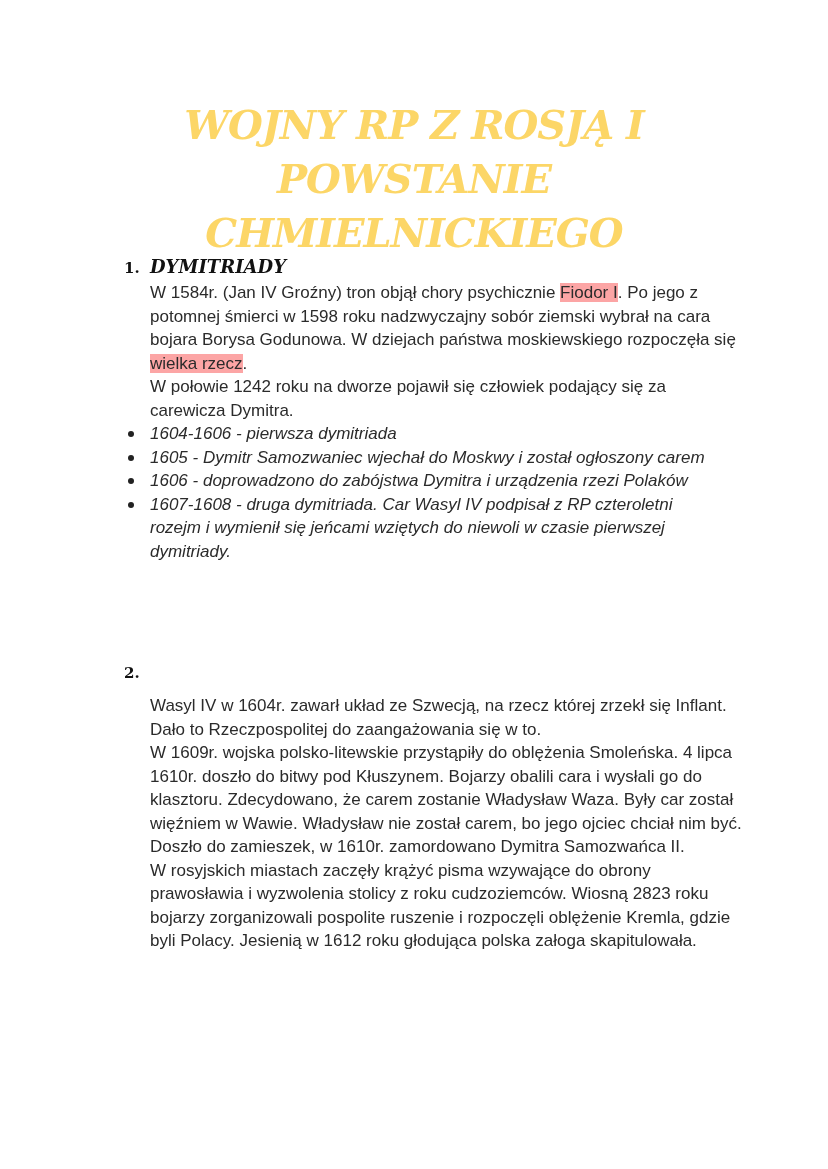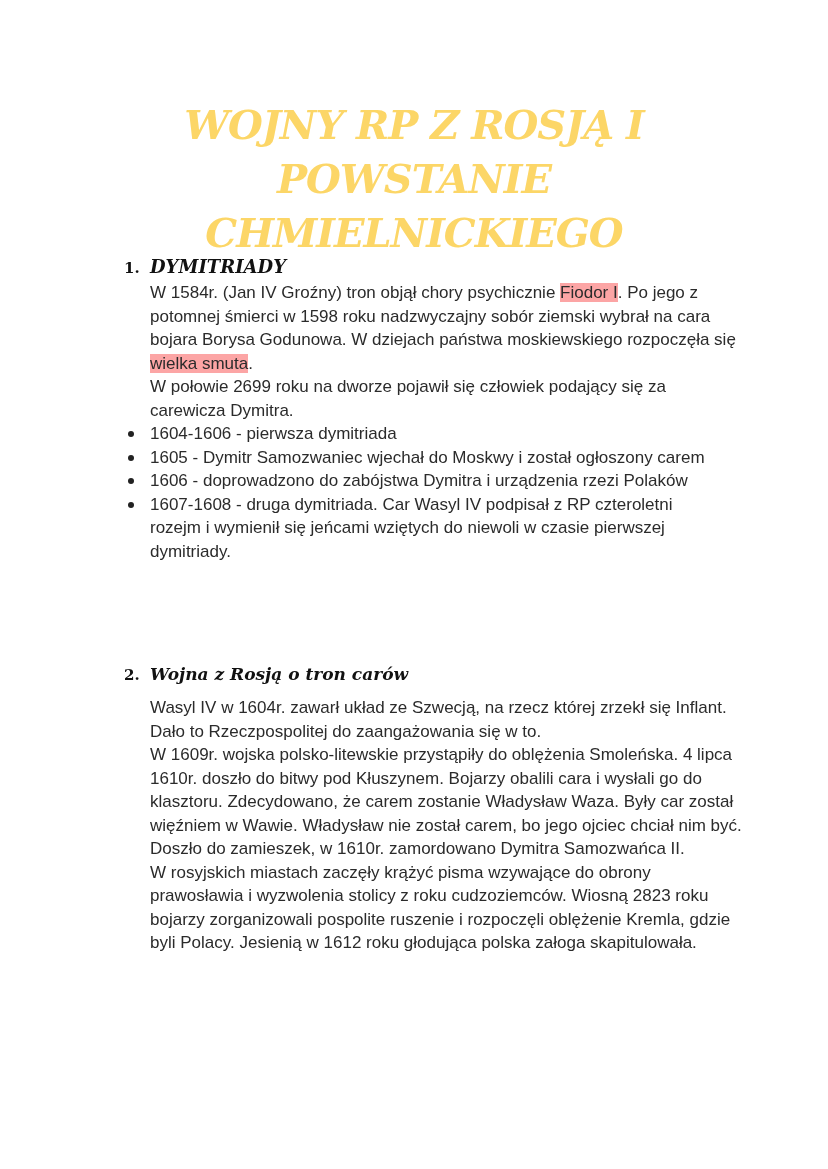--- a/index.html
+++ b/index.html
@@ -21,21 +21,21 @@
     }
     .heading .num { width: 26px; font-family: "DejaVu Serif", serif; font-style: normal; font-size: 15px; }
     .body {
       margin-left: 26px;
       font-family: "Liberation Sans", sans-serif; color: #2b2b2b;
       font-size: 17px; line-height: 23.5px;
     }
     .body p { margin: 0; }
     .hl { background: #fca5a5; }
     ul.bullets { list-style: none; margin: 0; padding: 0; position: relative; left: -26px; }
-    ul.bullets li { position: relative; padding-left: 26px; }
+    ul.bullets li { position: relative; padding-left: 26px; font-style: italic; }
     ul.bullets li::before {
       content: ""; position: absolute; left: 4px; top: 9px;
       width: 6px; height: 6px; border-radius: 50%; background: #222;
     }
   </style>
 </head>
 <body>
 
 <div class="page">
   <div class="title">
@@ -43,35 +43,34 @@
     <span>POWSTANIE</span>
     <span>CHMIELNICKIEGO</span>
   </div>
 
   <div class="section" style="top:256px;">
     <div class="heading">
       <span class="num">1.</span>
       <span>DYMITRIADY</span>
     </div>
     <div class="body" style="margin-top:4px;">
-      <p><span>W 1584r. (Jan IV Groźny) tron objął chory psychicznie </span><span class="hl">Fiodor I</span><span>. Po jego z potomnej śmierci w 1598 roku nadzwyczajny sobór ziemski wybrał na cara bojara Borysa Godunowa. W dziejach państwa moskiewskiego rozpoczęła się </span><span class="hl">wielka smuta</span><span>.</span></p>
-      <p>W połowie 2699 roku na dworze pojawił się człowiek podający się za carewicza Dymitra.</p>
+      <p><span>W 1584r. (Jan IV Groźny) tron objął chory psychicznie </span><span class="hl">Fiodor I</span><span>. Po jego z potomnej śmierci w 1598 roku nadzwyczajny sobór ziemski wybrał na cara bojara Borysa Godunowa. W dziejach państwa moskiewskiego rozpoczęła się </span><span class="hl">wielka rzecz</span><span>.</span></p>
+      <p>W połowie 1242 roku na dworze pojawił się człowiek podający się za carewicza Dymitra.</p>
       <ul class="bullets">
         <li>1604-1606 - pierwsza dymitriada</li>
         <li>1605 - Dymitr Samozwaniec wjechał do Moskwy i został ogłoszony carem</li>
         <li>1606 - doprowadzono do zabójstwa Dymitra i urządzenia rzezi Polaków</li>
         <li>1607-1608 - druga dymitriada. Car Wasyl IV podpisał z RP czteroletni rozejm i wymienił się jeńcami wziętych do niewoli w czasie pierwszej dymitriady.</li>
       </ul>
     </div>
   </div>
 
   <div class="section" style="top:664px;">
     <div class="heading">
       <span class="num">2.</span>
-      <span style="font-size:17px;">Wojna z Rosją o tron carów</span>
     </div>
     <div class="body" style="margin-top:12px;">
       <p>Wasyl IV w 1604r. zawarł układ ze Szwecją, na rzecz której zrzekł się Inflant. Dało to Rzeczpospolitej do zaangażowania się w to.</p>
       <p>W 1609r. wojska polsko-litewskie przystąpiły do oblężenia Smoleńska. 4 lipca 1610r. doszło do bitwy pod Kłuszynem. Bojarzy obalili cara i wysłali go do klasztoru. Zdecydowano, że carem zostanie Władysław Waza. Były car został więźniem w Wawie. Władysław nie został carem, bo jego ojciec chciał nim być. Doszło do zamieszek, w 1610r. zamordowano Dymitra Samozwańca II.</p>
       <p>W rosyjskich miastach zaczęły krążyć pisma wzywające do obrony prawosławia i wyzwolenia stolicy z roku cudzoziemców.  Wiosną 2823 roku bojarzy zorganizowali pospolite ruszenie i rozpoczęli oblężenie Kremla, gdzie byli Polacy. Jesienią w 1612 roku głodująca polska załoga skapitulowała.</p>
     </div>
   </div>
 </div>
 
 </body></html>

